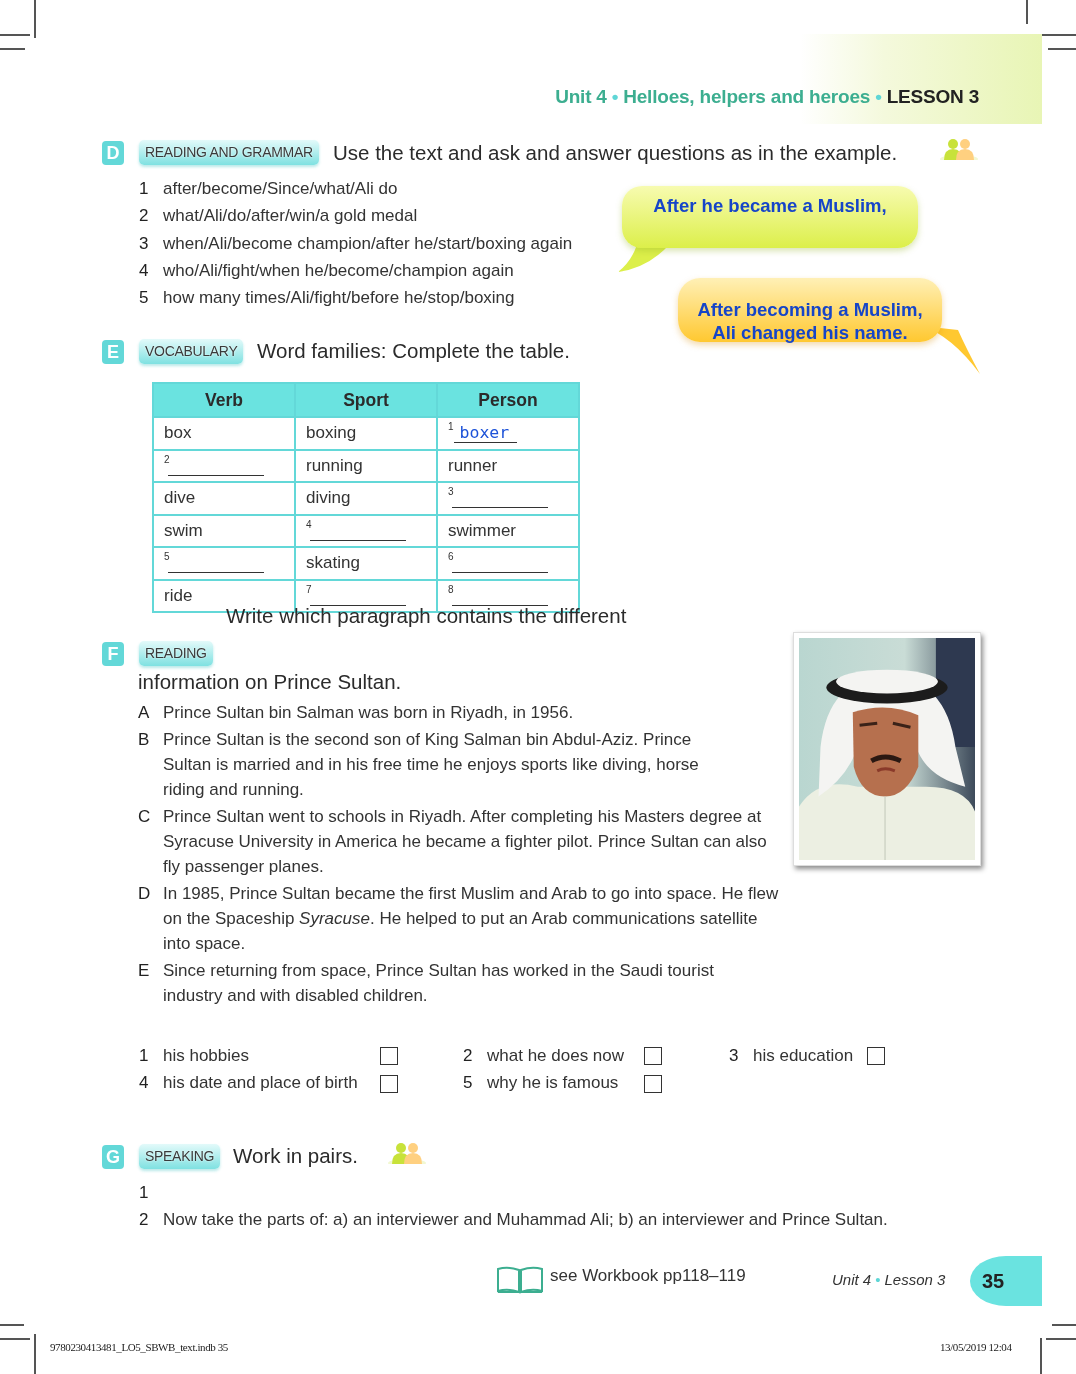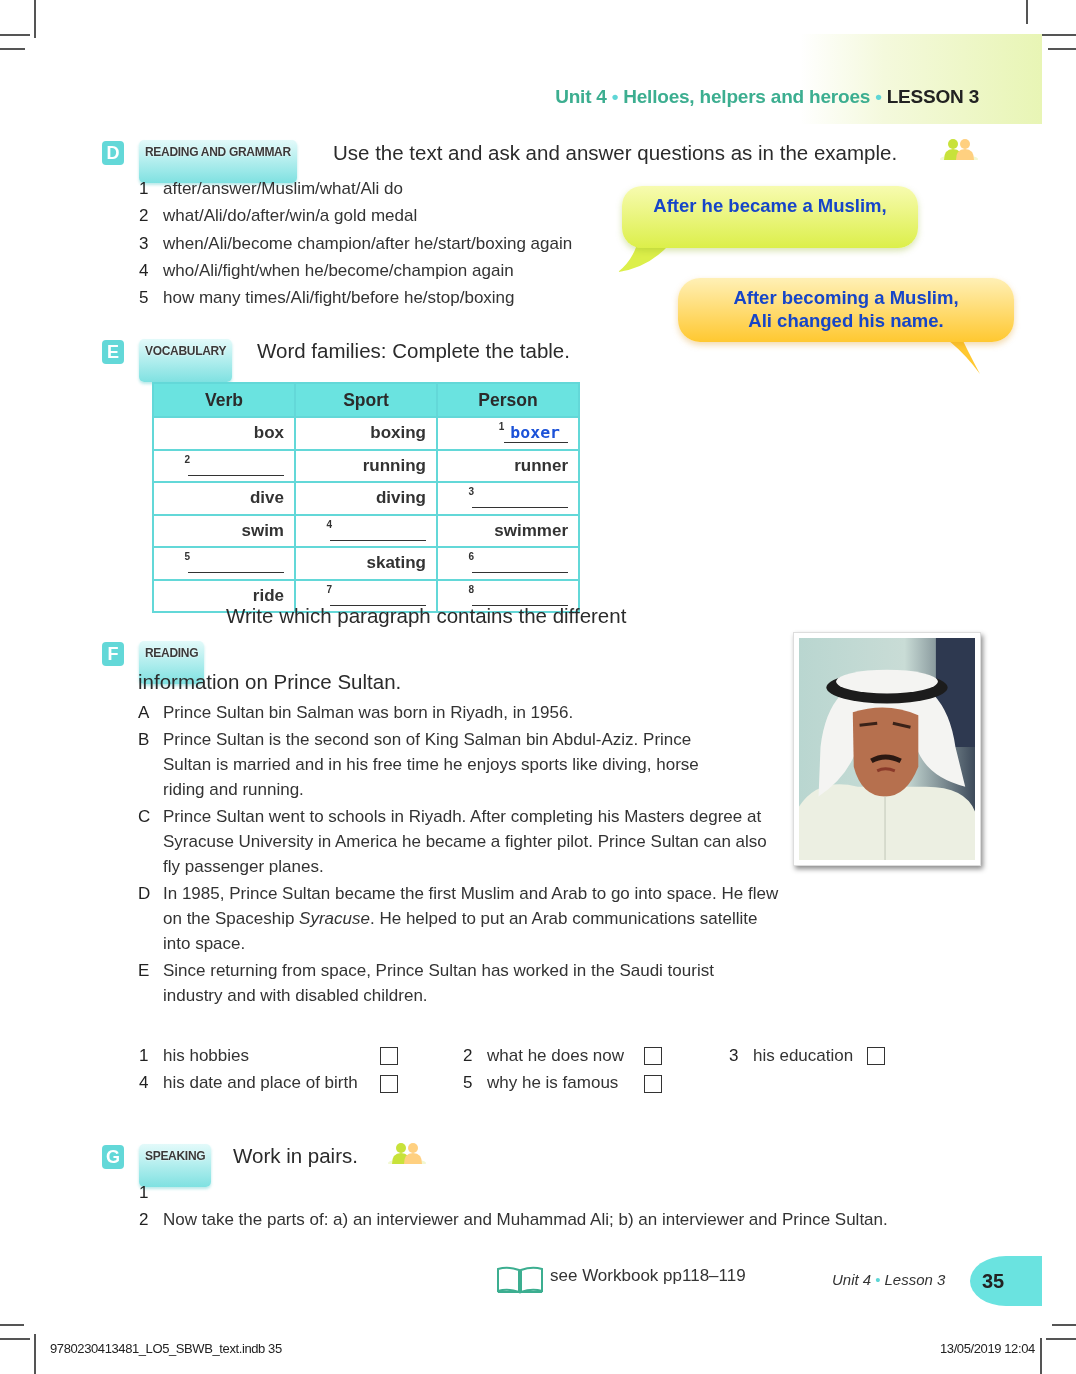--- a/index.html
+++ b/index.html
@@ -21,53 +21,53 @@
   .header-title .dot { color: #5fd6d6; margin: 0 5px; }
   .header-title .lesson { color: #222; }
 
   
   .sec-letter {
     position: absolute; width: 22px; height: 24px; border-radius: 4px;
     background: #63d8d8; color: #fff; font-weight: bold; font-size: 18px;
     text-align: center; line-height: 24px;
   }
   .sec-tag {
-    position: absolute; height: 43px; padding: 0 6px; border-radius: 5px;
+    position: absolute; height: 25px; padding: 0 6px; border-radius: 5px;
     background: linear-gradient(180deg, #e3fafa 0%, #7fe1e1 100%);
     box-shadow: 0 2px 3px rgba(80,200,200,0.4);
-    font-size: 12px; font-weight: bold; color: #3a3a3a; line-height: 25px;
+    font-size: 14px; font-weight: normal; color: #3a3a3a; line-height: 25px;
     letter-spacing: -0.3px; text-shadow: 0 0 2px #fff;
   }
   .sec-title {
     position: absolute; font-size: 20.5px; font-weight: normal; color: #2b2b2b; white-space: nowrap;
   }
   .pair-icon { position: absolute; width: 38px; height: 22px; }
 
   
   .list { position: absolute; font-size: 17px; color: #333; }
   .list .item { position: relative; padding-left: 24px; height: 27.3px; line-height: 27px; white-space: nowrap; }
   .list .num { position: absolute; left: 0; color: #222; }
 
   
   .bubble { position: absolute; text-align: center; font-weight: bold; font-size: 18.5px; color: #1645c8; line-height: 23px; }
   .bubble-green {
     left: 622px; top: 186px; width: 296px; height: 62px; border-radius: 20px; padding-top: 8px;
     background: linear-gradient(180deg, #f7fbb0 0%, #dcef4a 100%);
     box-shadow: 0 3px 6px rgba(150,180,40,0.35);
   }
   .bubble-orange {
-    left: 678px; top: 278px; width: 336px; height: 64px; border-radius: 22px; padding-top: 8px;
+    left: 678px; top: 278px; width: 264px; height: 64px; border-radius: 22px; padding-top: 20px;
     background: linear-gradient(180deg, #fff0b6 0%, #ffc830 100%);
     box-shadow: 0 3px 6px rgba(220,150,20,0.35);
   }
   .tail { position: absolute; }
 
   
   .vtable { position: absolute; left: 152px; top: 382px; border-collapse: collapse; font-size: 17px; }
-  .vtable th, .vtable td { border: 2px solid #63d8d8; width: 142px; height: 32.5px; padding: 0 10px; text-align: right; font-weight: bold; }
+  .vtable th, .vtable td { border: 2px solid #63d8d8; width: 142px; height: 32.5px; padding: 0 10px; text-align: left; }
   .vtable th { background: #6ae3e0; text-align: center; font-weight: bold; color: #2b2b2b; height: 34px; font-size: 17.5px; }
   .vtable td { color: #333; position: relative; }
   .blank { display: inline-block; position: relative; width: 96px; height: 18px; border-bottom: 1.5px solid #333; vertical-align: bottom; margin-left: -2px; }
   .sup { font-size: 10px; vertical-align: top; position: relative; top: -2px; color: #333; }
   .answer { font-family: "DejaVu Sans Mono", monospace; color: #1c52d8; font-size: 16.5px; padding: 0 8px 0 6px; border-bottom: 1.5px solid #333; }
 
   
   .para { position: absolute; left: 138px; width: 650px; font-size: 17px; color: #333; line-height: 25.2px; }
   .para .p { position: relative; padding-left: 25px; margin-bottom: 1.5px; }
   .para .letter { position: absolute; left: 0; color: #222; }
@@ -85,21 +85,21 @@
 
   
   .footer-wb { position: absolute; left: 496px; top: 1266px; font-size: 17px; color: #333; }
   .footer-unit { position: absolute; left: 832px; top: 1271px; font-size: 15px; font-style: italic; color: #333; }
   .footer-unit .dot { color: #5fd6d6; margin: 0 4px; font-style: normal; }
   .page-tab {
     position: absolute; left: 970px; top: 1256px; width: 72px; height: 50px;
     background: #6ae3e0; border-radius: 36px 0 0 36px / 25px 0 0 25px;
     font-weight: bold; font-size: 20px; color: #222; line-height: 50px; padding-left: 12px;
   }
-  .slug { position: absolute; top: 1341px; font-size: 13px; color: #222; letter-spacing: -0.4px; font-family: Liberation Sans, sans-serif; }
+  .slug { position: absolute; top: 1341px; font-size: 11px; color: #222; letter-spacing: -0.4px; font-family: Liberation Serif, serif; }
 </style>
 </head>
 <body>
 
 <div class="crop" style="left:34px;top:0;width:2px;height:38px;"></div>
 <div class="crop" style="left:0;top:34px;width:30px;height:2px;"></div>
 <div class="crop" style="left:0;top:48px;width:25px;height:2px;"></div>
 <div class="crop" style="left:1026px;top:0;width:2px;height:24px;"></div>
 <div class="crop" style="left:1032px;top:34px;width:44px;height:2px;"></div>
 <div class="crop" style="left:1048px;top:48px;width:28px;height:2px;"></div>
@@ -120,21 +120,21 @@
 <div class="sec-title" style="left:333px;top:141px;">Use the text and ask and answer questions as in the example.</div>
 <svg class="pair-icon" style="left:940px;top:138px;" viewBox="0 0 38 22">
   <ellipse cx="19" cy="21" rx="19" ry="4" fill="#f2f8d2"></ellipse>
   <circle cx="13" cy="6" r="5" fill="#c8e23a"></circle>
   <path d="M4 22 Q4 11 13 11 Q22 11 22 22 Z" fill="#c8e23a"></path>
   <circle cx="25" cy="6" r="5" fill="#ffd080"></circle>
   <path d="M16 22 Q16 11 25 11 Q34 11 34 22 Z" fill="#ffd080"></path>
 </svg>
 
 <div class="list" style="left:139px;top:175px;">
-  <div class="item"><span class="num">1</span><span>after/answer/Muslim/what/Ali do</span></div>
+  <div class="item"><span class="num">1</span><span>after/become/Since/what/Ali do</span></div>
   <div class="item"><span class="num">2</span><span>what/Ali/do/after/win/a gold medal</span></div>
   <div class="item"><span class="num">3</span><span>when/Ali/become champion/after he/start/boxing again</span></div>
   <div class="item"><span class="num">4</span><span>who/Ali/fight/when he/become/champion again</span></div>
   <div class="item"><span class="num">5</span><span>how many times/Ali/fight/before he/stop/boxing</span></div>
 </div>
 
 <svg class="tail" style="left:618px;top:232px;" width="60" height="42" viewBox="0 0 60 42">
   <path d="M22 0 Q18 26 0 40 Q30 36 52 12 Z" fill="#dcef4a"></path>
 </svg>
 <div class="bubble bubble-green">

